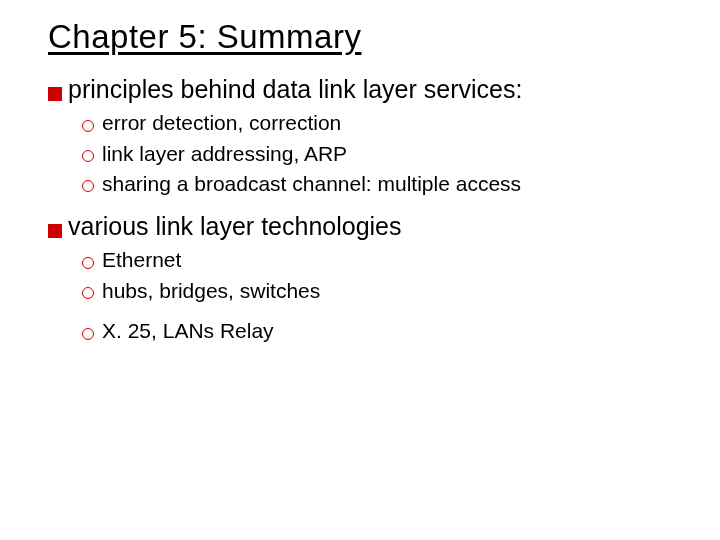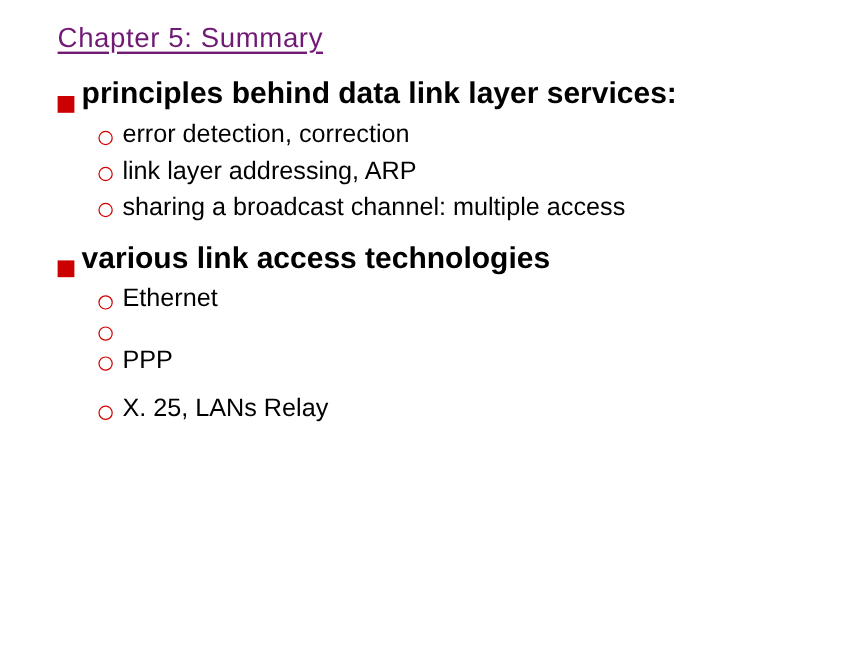--- a/index.html
+++ b/index.html
@@ -1,20 +1,20 @@
 <!DOCTYPE html>
 <html><head>
 <meta charset="utf-8">
 <style>
   * { margin: 0; padding: 0; box-sizing: border-box; }
   html, body { width: 720px; height: 540px; background: #fff; font-family: "Comic Sans MS", "Comic Sans", cursive, sans-serif; color: #000; }
   .slide { padding: 18px 40px 20px 48px; }
-  .title { font-size: 23px; color: #701a75; text-decoration: underline; text-underline-offset: 4px; margin-bottom: 18px; font-weight: normal; letter-spacing: 0.5px; }
+  .title { font-size: 33px; color: #000000; text-decoration: underline; text-underline-offset: 4px; margin-bottom: 18px; font-weight: normal; letter-spacing: 0.5px; }
   .section { margin-bottom: 14px; }
-  .top-line { display: flex; align-items: flex-end; margin-bottom: 2px; font-weight: bold; }
+  .top-line { display: flex; align-items: center; margin-bottom: 2px; }
   .square { width: 14px; height: 14px; background: #cc0000; flex: 0 0 14px; margin-top: 8px; margin-right: 6px; }
   .top-text { font-size: 25px; line-height: 1.25; }
   .sub-list { margin-top: 4px; margin-left: 34px; }
   .sub-item { display: flex; align-items: center; margin-bottom: 3px; }
   .circle { width: 12px; height: 12px; border: 1.5px solid #cc0000; border-radius: 50%; flex: 0 0 12px; margin-top: 6px; margin-right: 8px; background: #fff; }
   .sub-text { font-size: 21px; line-height: 1.3; }
   .gap { height: 10px; }
 </style>
 </head>
 <body>
@@ -39,33 +39,30 @@
       <div class="sub-item">
         <span class="circle"></span>
         <span class="sub-text">sharing a broadcast channel: multiple access</span>
       </div>
     </div>
   </div>
 
   <div class="section">
     <div class="top-line">
       <span class="square"></span>
-      <span class="top-text">various link access technologies</span>
+      <span class="top-text">various link layer technologies</span>
     </div>
     <div class="sub-list">
       <div class="sub-item">
         <span class="circle"></span>
         <span class="sub-text">Ethernet</span>
       </div>
       <div class="sub-item">
         <span class="circle"></span>
-      </div>
-      <div class="sub-item">
-        <span class="circle"></span>
-        <span class="sub-text">PPP</span>
+        <span class="sub-text">hubs, bridges, switches</span>
       </div>
       <div class="gap"></div>
       <div class="sub-item">
         <span class="circle"></span>
         <span class="sub-text">X. 25, LANs Relay</span>
       </div>
     </div>
   </div>
 </div>
 

